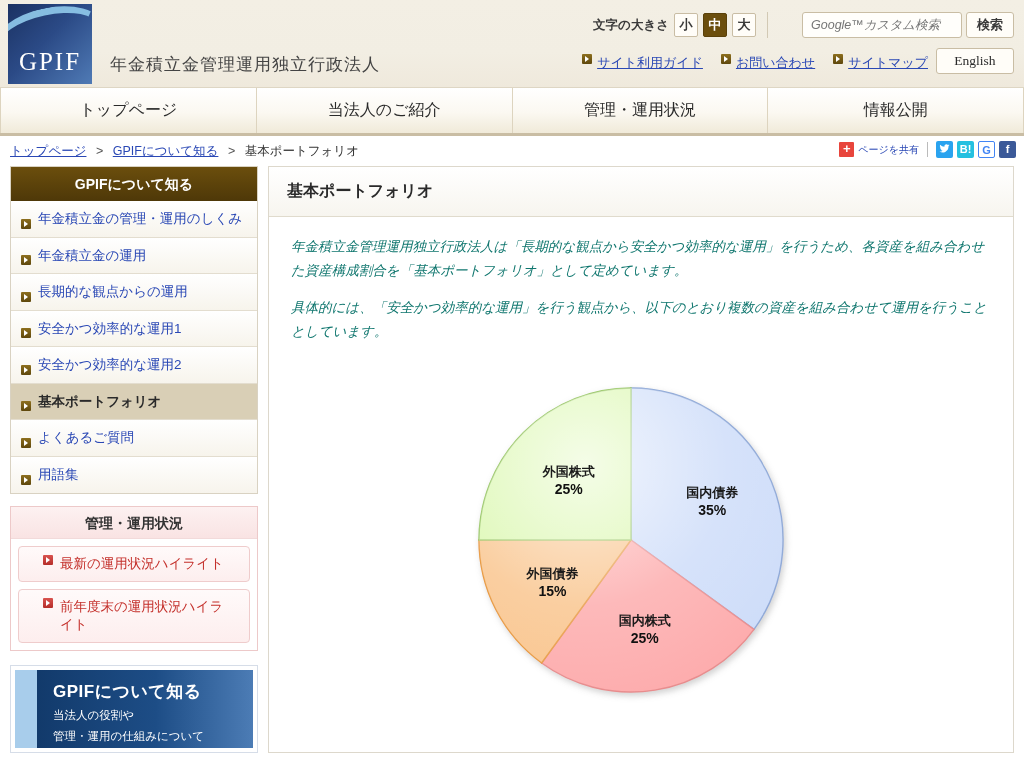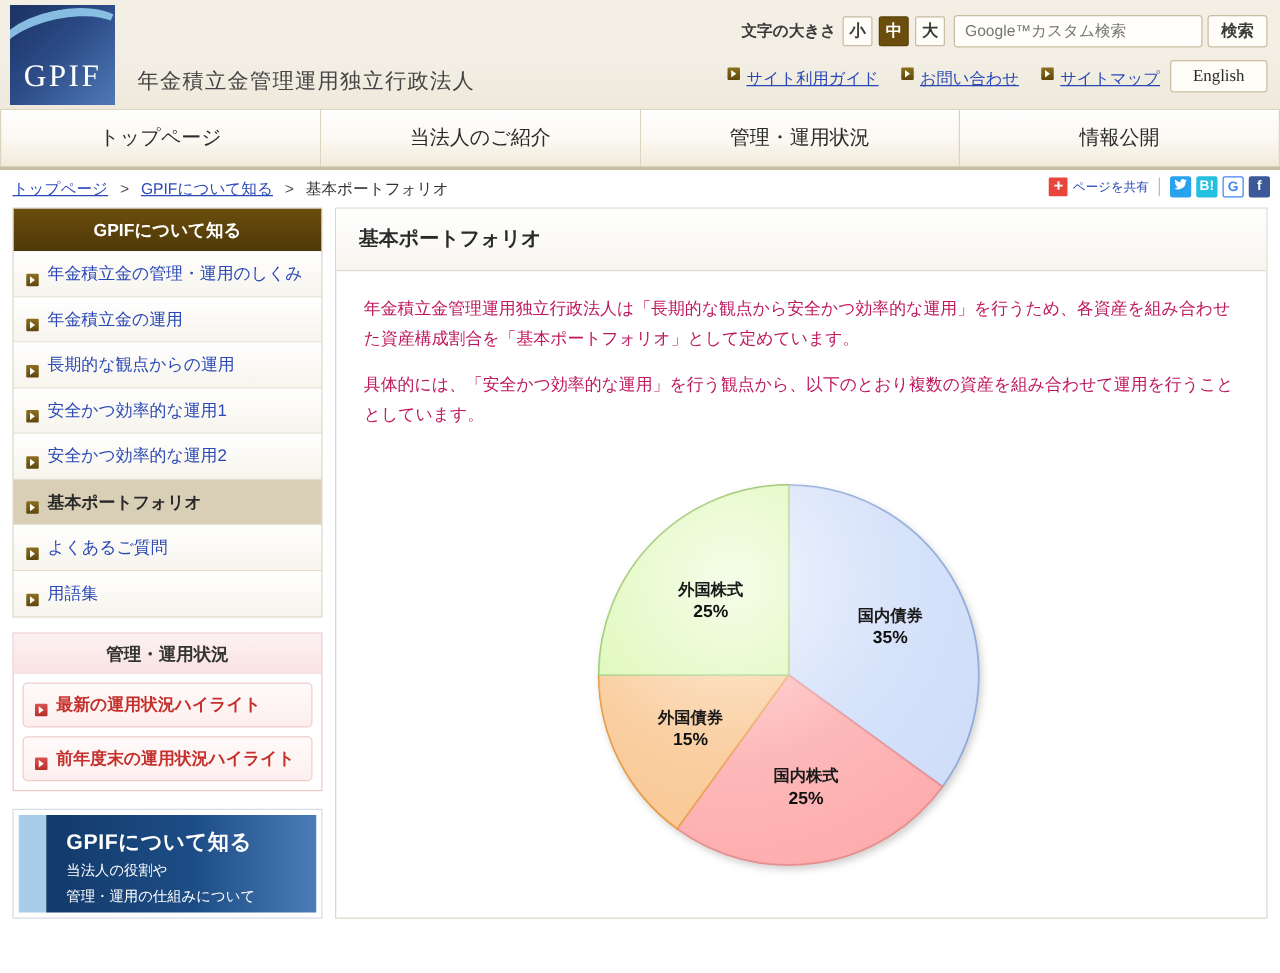--- a/index.html
+++ b/index.html
@@ -56,24 +56,25 @@
     border:1px solid #c9bda4; background:#fffdf8; color:#3a3a3a;
     border-radius:2px; cursor:pointer;
   }
   .fs-btn.active { background:#6b4e0d; color:#fff; border-color:#5a410a; }
   .hdr-divider {
     position:absolute; right:256px; top:12px;
     width:1px; height:26px; background:#d2c9b4;
   }
   .search-wrap { position:absolute; right:10px; top:12px; display:flex; gap:4px; }
   .search-input {
-    width:199px; height:26px; padding:0 8px;
+    width:160px; height:26px; padding:0 8px;
     border:1px solid #c9bda4; border-radius:3px;
     background:#fffefb; font-size:12.5px; color:#9a9a9a;
     font-family:"Liberation Sans",sans-serif;
+    font-style:italic;
   }
   .search-btn {
     width:48px; height:26px; border:1px solid #c9bda4; border-radius:3px;
     background:#fffdf8; font-size:13px; font-weight:bold; color:#3a3a3a;
     cursor:pointer; font-family:"Liberation Sans",sans-serif;
   }
   .hdr-links {
     position:absolute; right:96px; top:54px;
     display:flex; align-items:center; gap:18px;
   }
@@ -170,25 +171,25 @@
   
   .pink-box { border:1px solid #edc9c9; background:#fff; margin-bottom:14px; }
   .pink-head {
     height:32px; line-height:32px; text-align:center;
     background:linear-gradient(to bottom,#fdf1f1,#f9e3e3);
     color:#333; font-size:14px; font-weight:bold;
     border-bottom:1px solid #f2dada;
   }
   .pink-body { padding:7px; }
   .pink-btn {
-    display:flex; align-items:flex-end; gap:7px;
+    display:flex; align-items:flex-start; gap:7px;
     border:1px solid #efcccc; border-radius:4px;
     background:linear-gradient(to bottom,#fffafa,#fdeeee);
-    padding:8px 9px; margin-bottom:7px;
-    font-size:13.5px; font-weight:bold; color:#c4302b; cursor:pointer;
+    padding:8px 24px; margin-bottom:7px;
+    font-size:13.5px; font-weight:normal; color:#c4302b; cursor:pointer;
   }
   .pink-btn:last-child { margin-bottom:0; }
   .sq-icon.red { background:linear-gradient(to bottom,#d9534f,#b52e2a); }
 
   
   .blue-banner {
     border:1px solid #d6dde8; background:#fff; padding:4px;
     cursor:pointer;
   }
   .blue-inner {
@@ -203,21 +204,21 @@
   .blue-sub { font-size:11.5px; line-height:1.5; margin-top:4px; }
 
   
   .content-head {
     padding:14px 18px;
     background:linear-gradient(to bottom,#ffffff,#f7f5ef);
     border-bottom:1px solid #e0dbcd;
     font-size:16px; font-weight:bold; color:#2a2a2a;
   }
   .content-body { padding:18px 22px 0 22px; }
-  .para { font-size:13.5px; line-height:1.75; color:#be185d; margin:0 0 14px 0; }
+  .para { font-size:13.5px; line-height:1.75; color:#0f766e; margin:0 0 14px 0;font-style:italic; }
 
   
   .chart-area { text-align:center; padding-top:6px; }
   .chart-title { font-size:14px; font-weight:bold; color:#2a2a2a; }
   .chart-svg { display:block; margin:8px auto 0 auto; }
   .slice-label { font-size:13px; font-weight:bold; fill:#1a1a1a;
     font-family:"Liberation Sans",sans-serif; }
   .slice-value { font-size:14px; font-weight:bold; fill:#111;
     font-family:"Liberation Sans",sans-serif; }
 </style>

